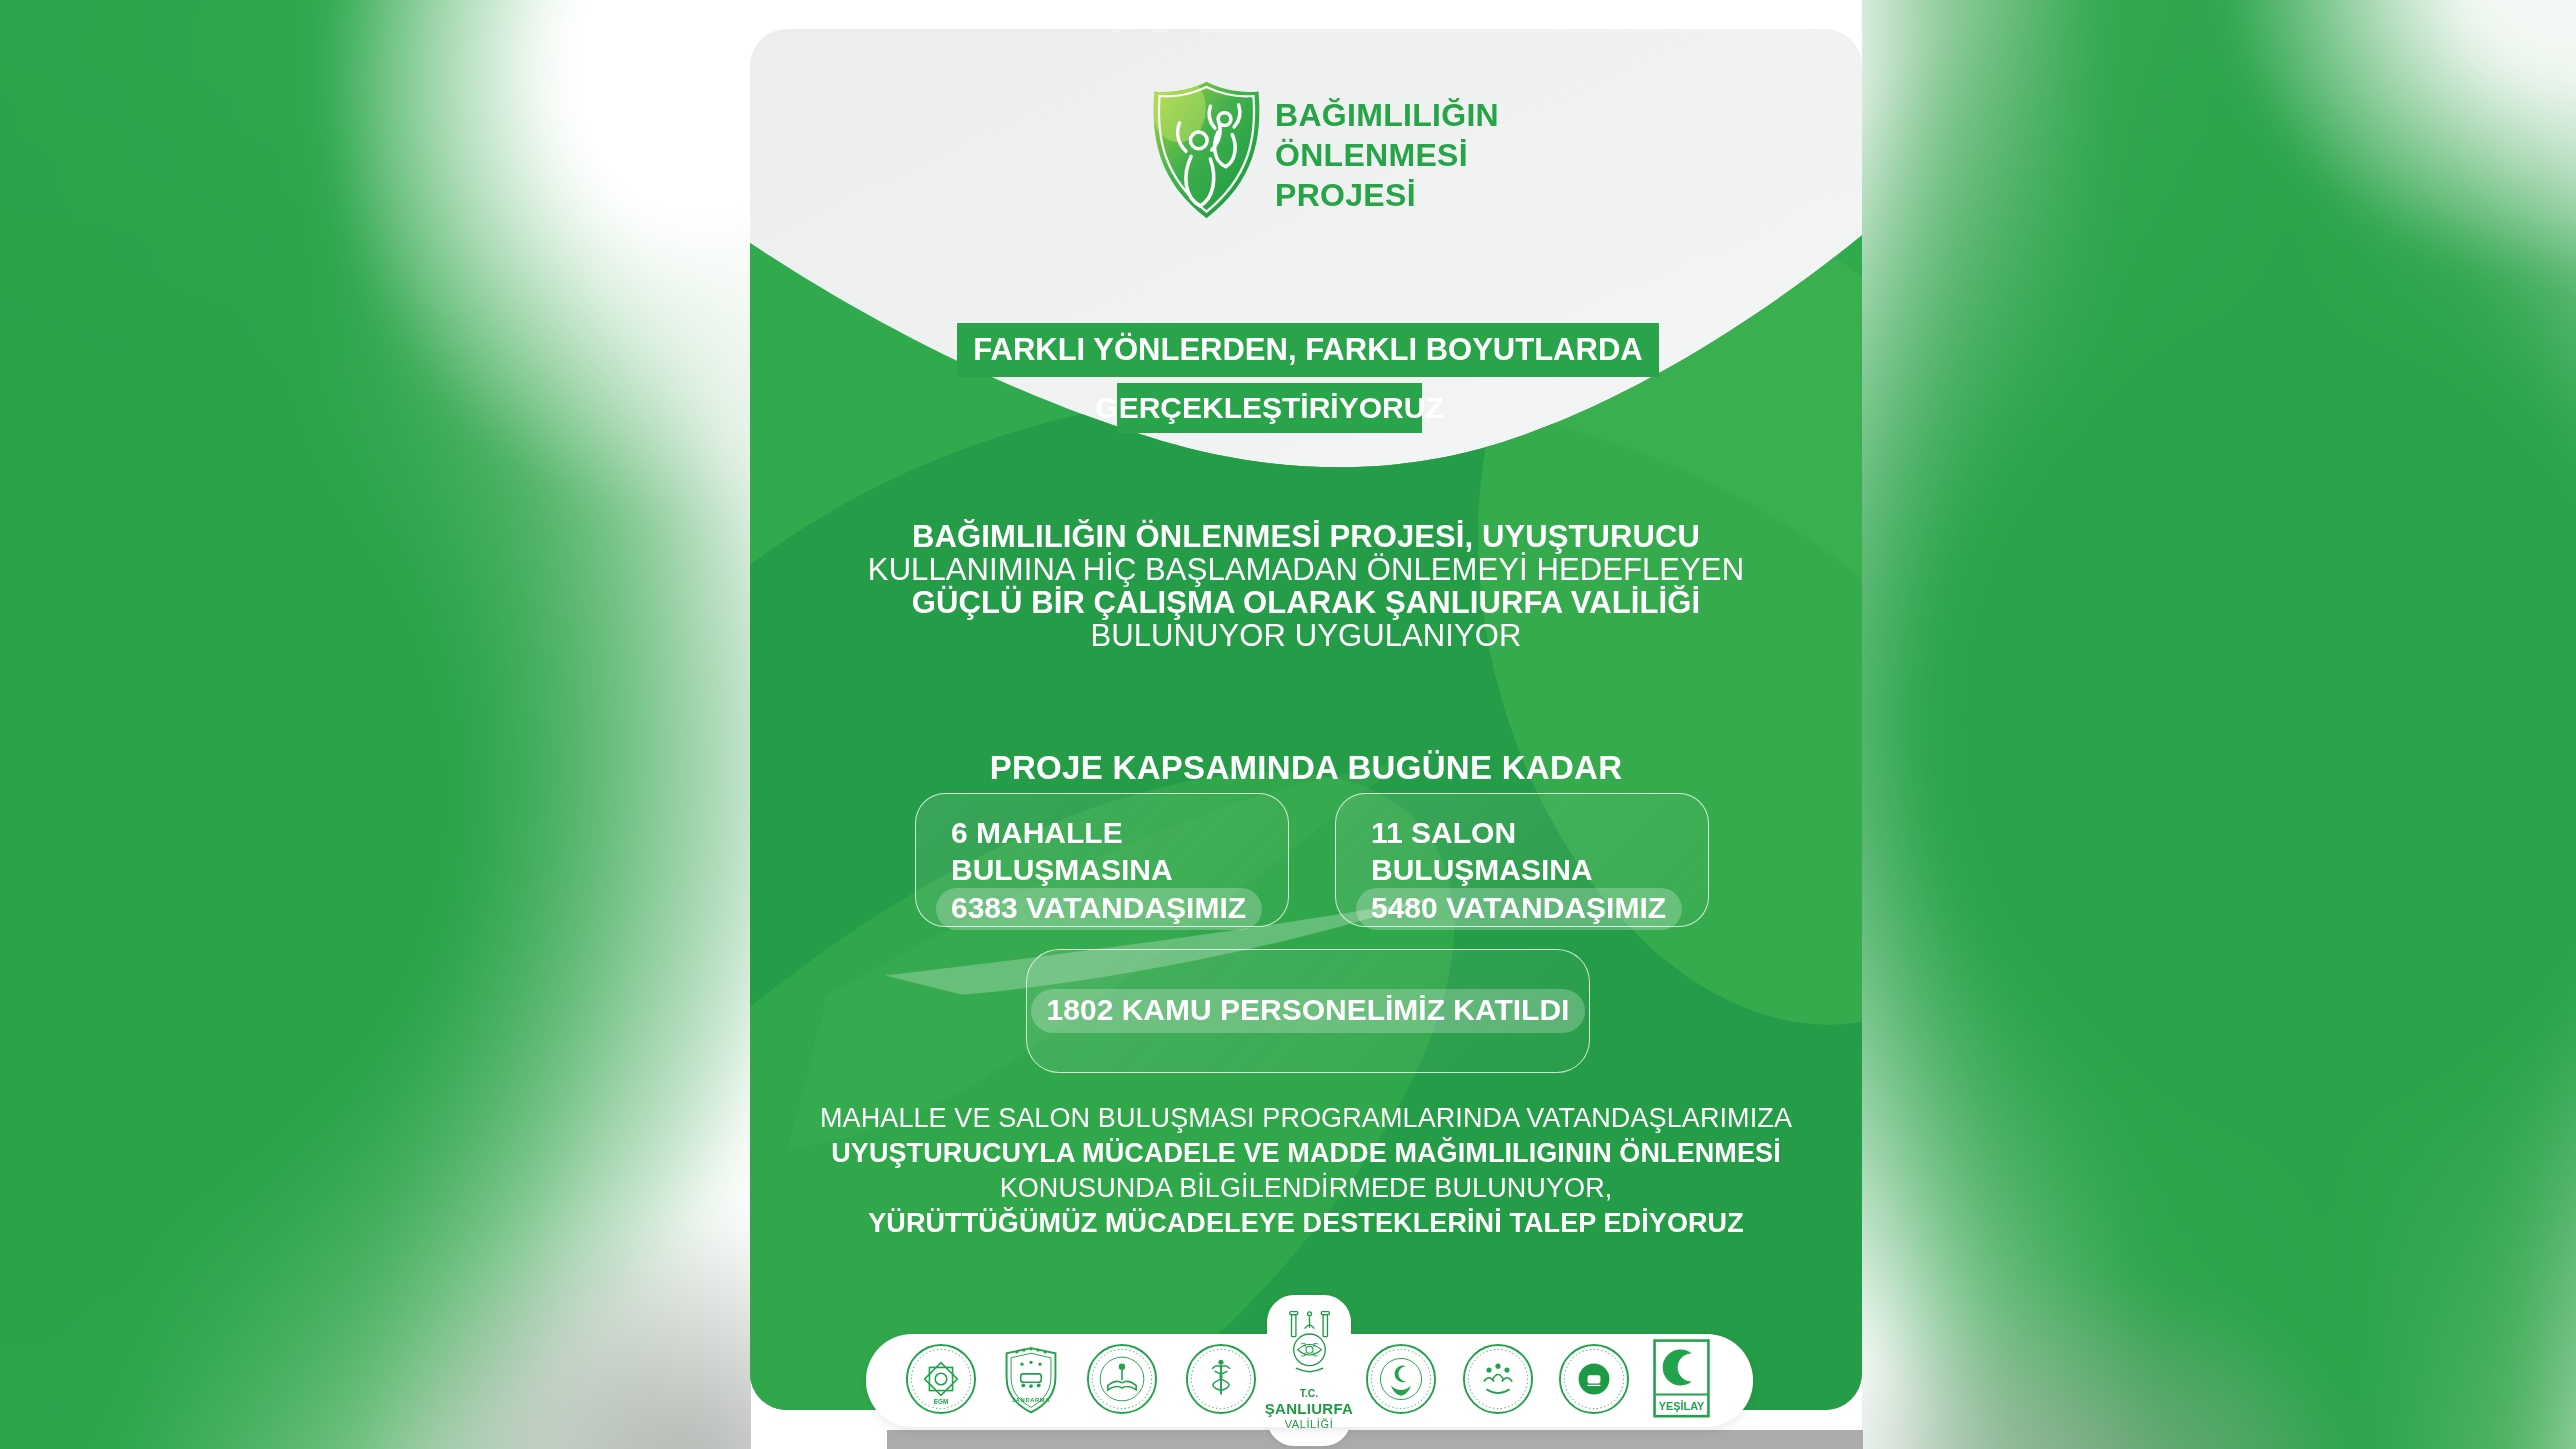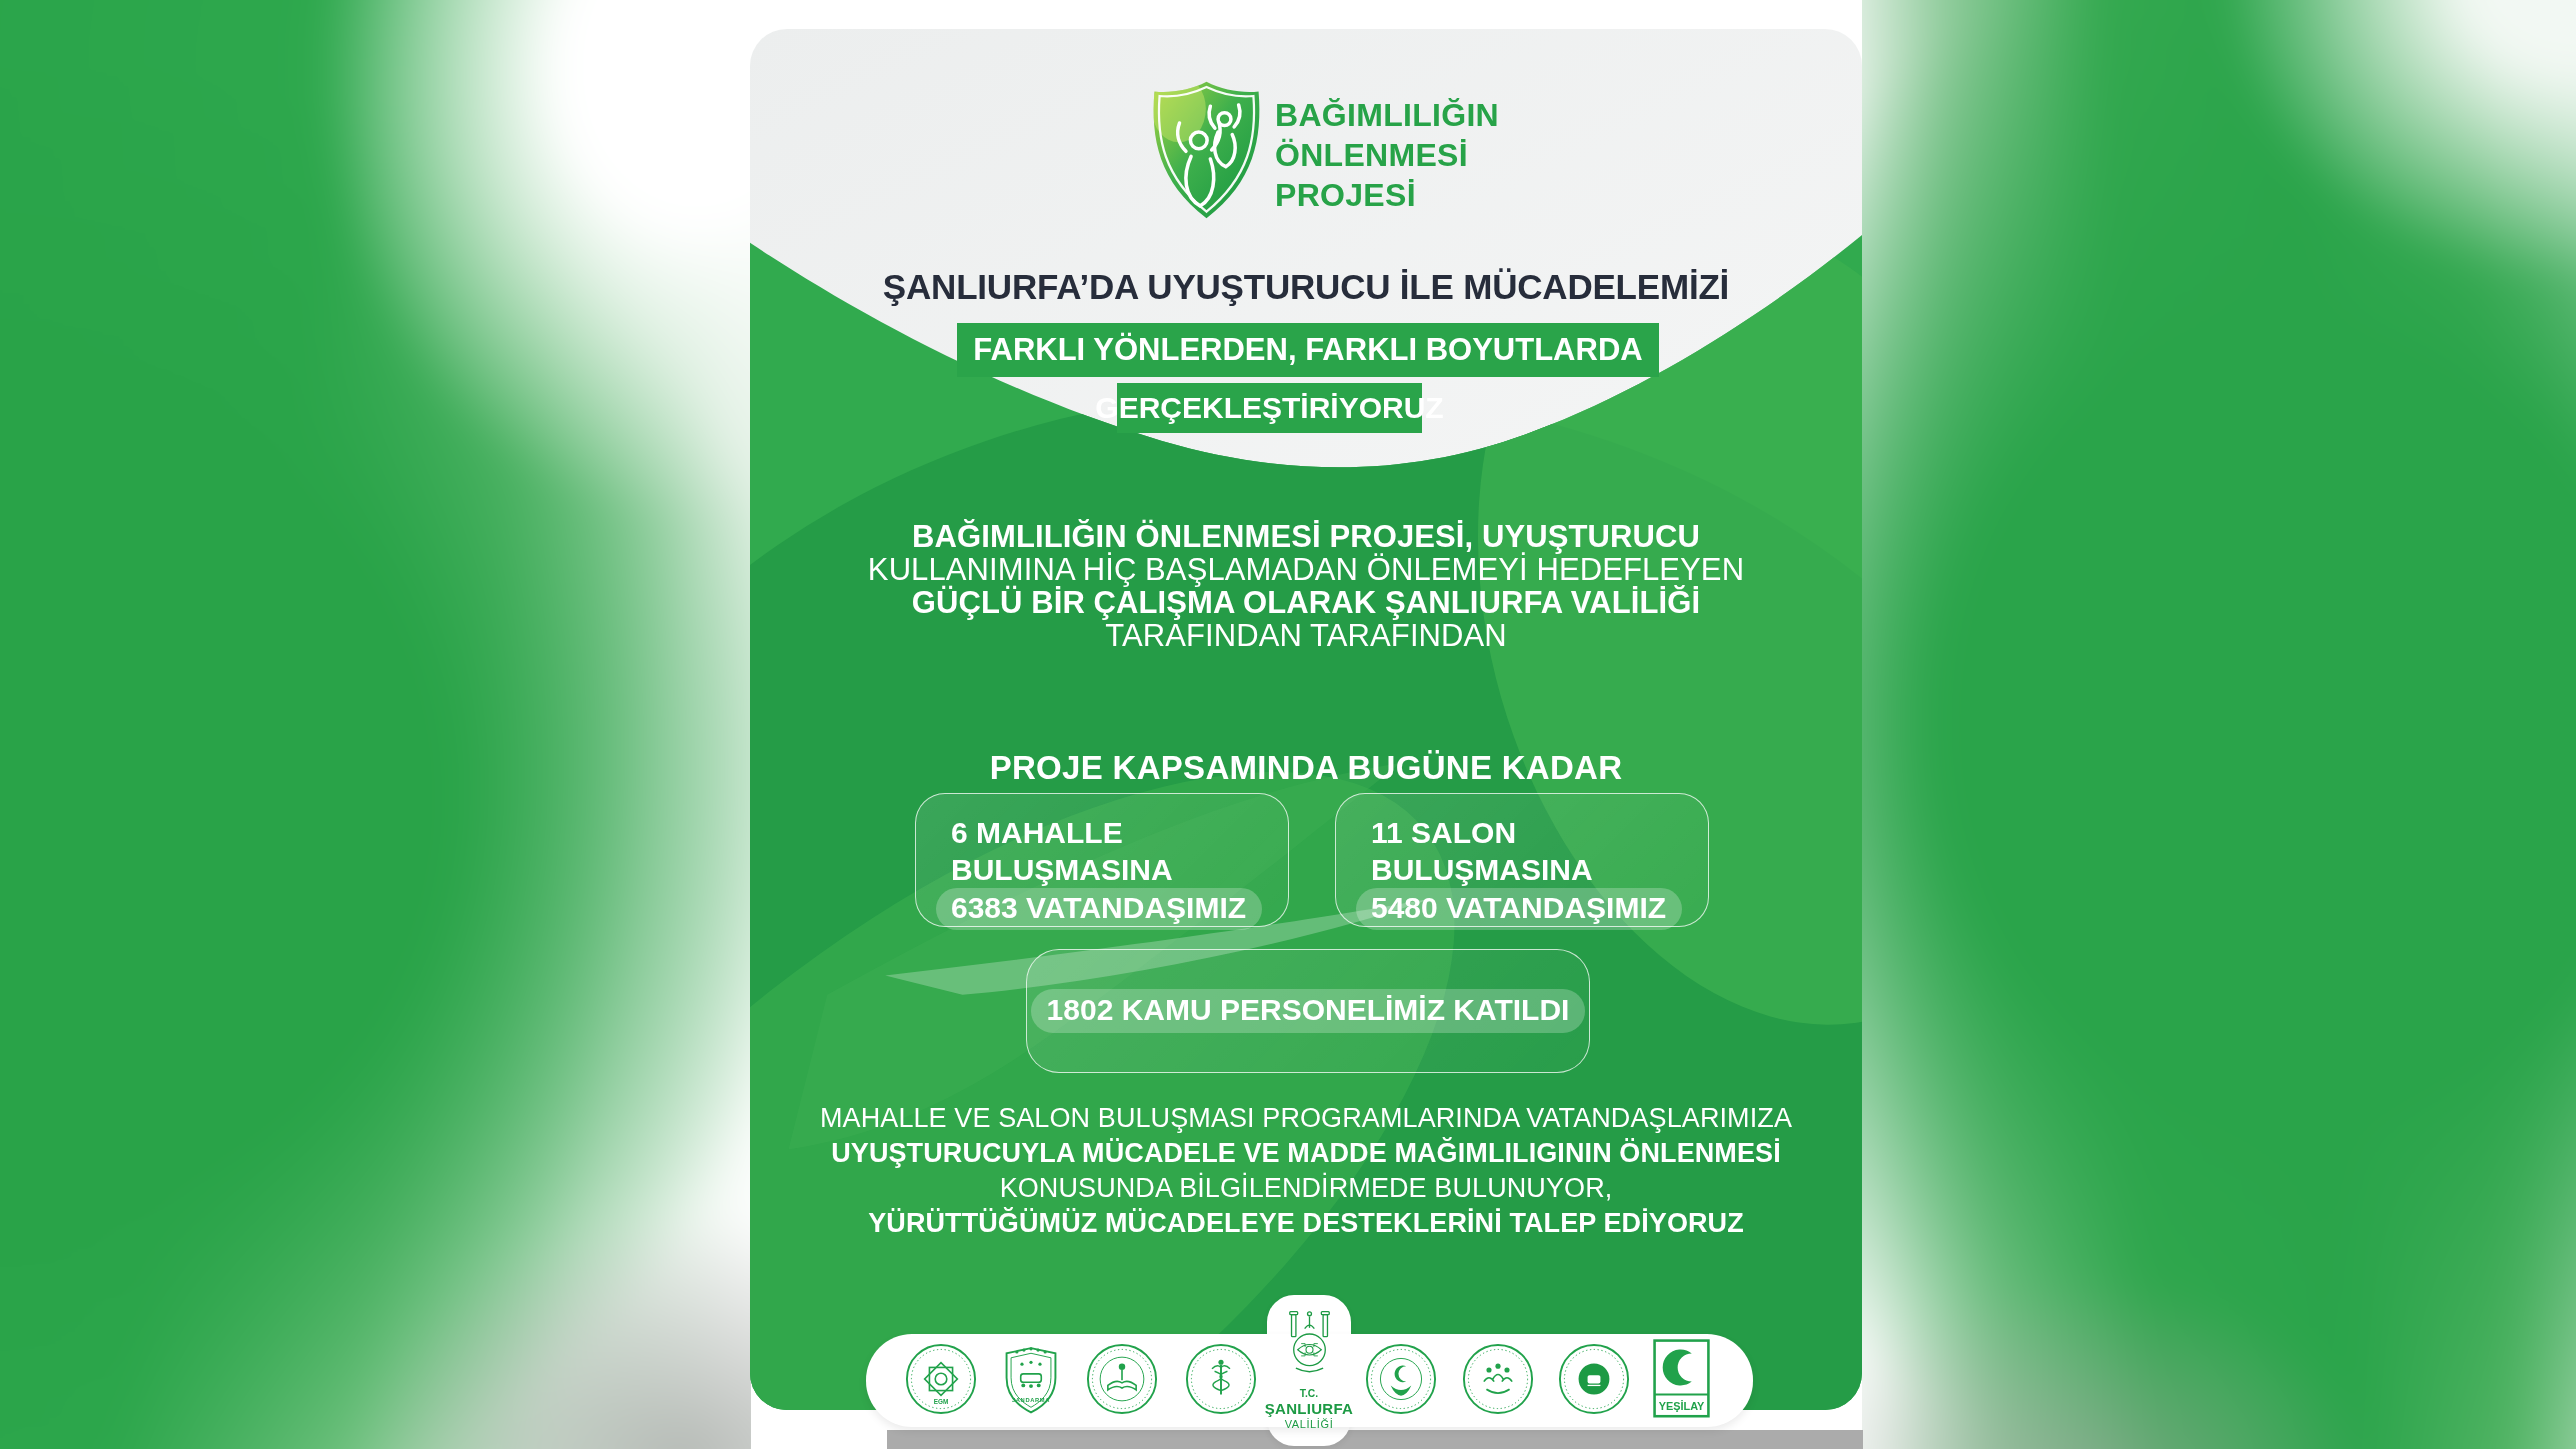--- a/index.html
+++ b/index.html
@@ -138,29 +138,28 @@
         <path d="M109,84 C99,106 103,130 121,138 C137,129 139,105 131,88"></path>
       </g>
     </svg>
 
     <div class="abs brand-text">
       <div>BAĞIMLILIĞIN</div>
       <div>ÖNLENMESİ</div>
       <div>PROJESİ</div>
     </div>
 
-    <div class="abs ctr headline">ŞANLIURFA’DA UYUŞTURUCU İLE MÜCADELEMİZİ</div>
     <div class="abs badge badge1">FARKLI YÖNLERDEN, FARKLI BOYUTLARDA</div>
     <div class="abs badge badge2">GERÇEKLEŞTİRİYORUZ</div>
 
     <div class="abs ctr intro">
       <div class="b">BAĞIMLILIĞIN ÖNLENMESİ PROJESİ, UYUŞTURUCU</div>
       <div>KULLANIMINA HİÇ BAŞLAMADAN ÖNLEMEYİ HEDEFLEYEN</div>
       <div class="b">GÜÇLÜ BİR ÇALIŞMA OLARAK ŞANLIURFA VALİLİĞİ</div>
-      <div>TARAFINDAN TARAFINDAN</div>
+      <div>BULUNUYOR UYGULANIYOR</div>
     </div>
 
     <div class="abs ctr section-title">PROJE KAPSAMINDA BUGÜNE KADAR</div>
 
     <div class="abs statbox statbox1">
       <div>6 MAHALLE</div>
       <div>BULUŞMASINA</div>
       <div><span class="pill">6383 VATANDAŞIMIZ</span></div>
     </div>
     <div class="abs statbox statbox2">

